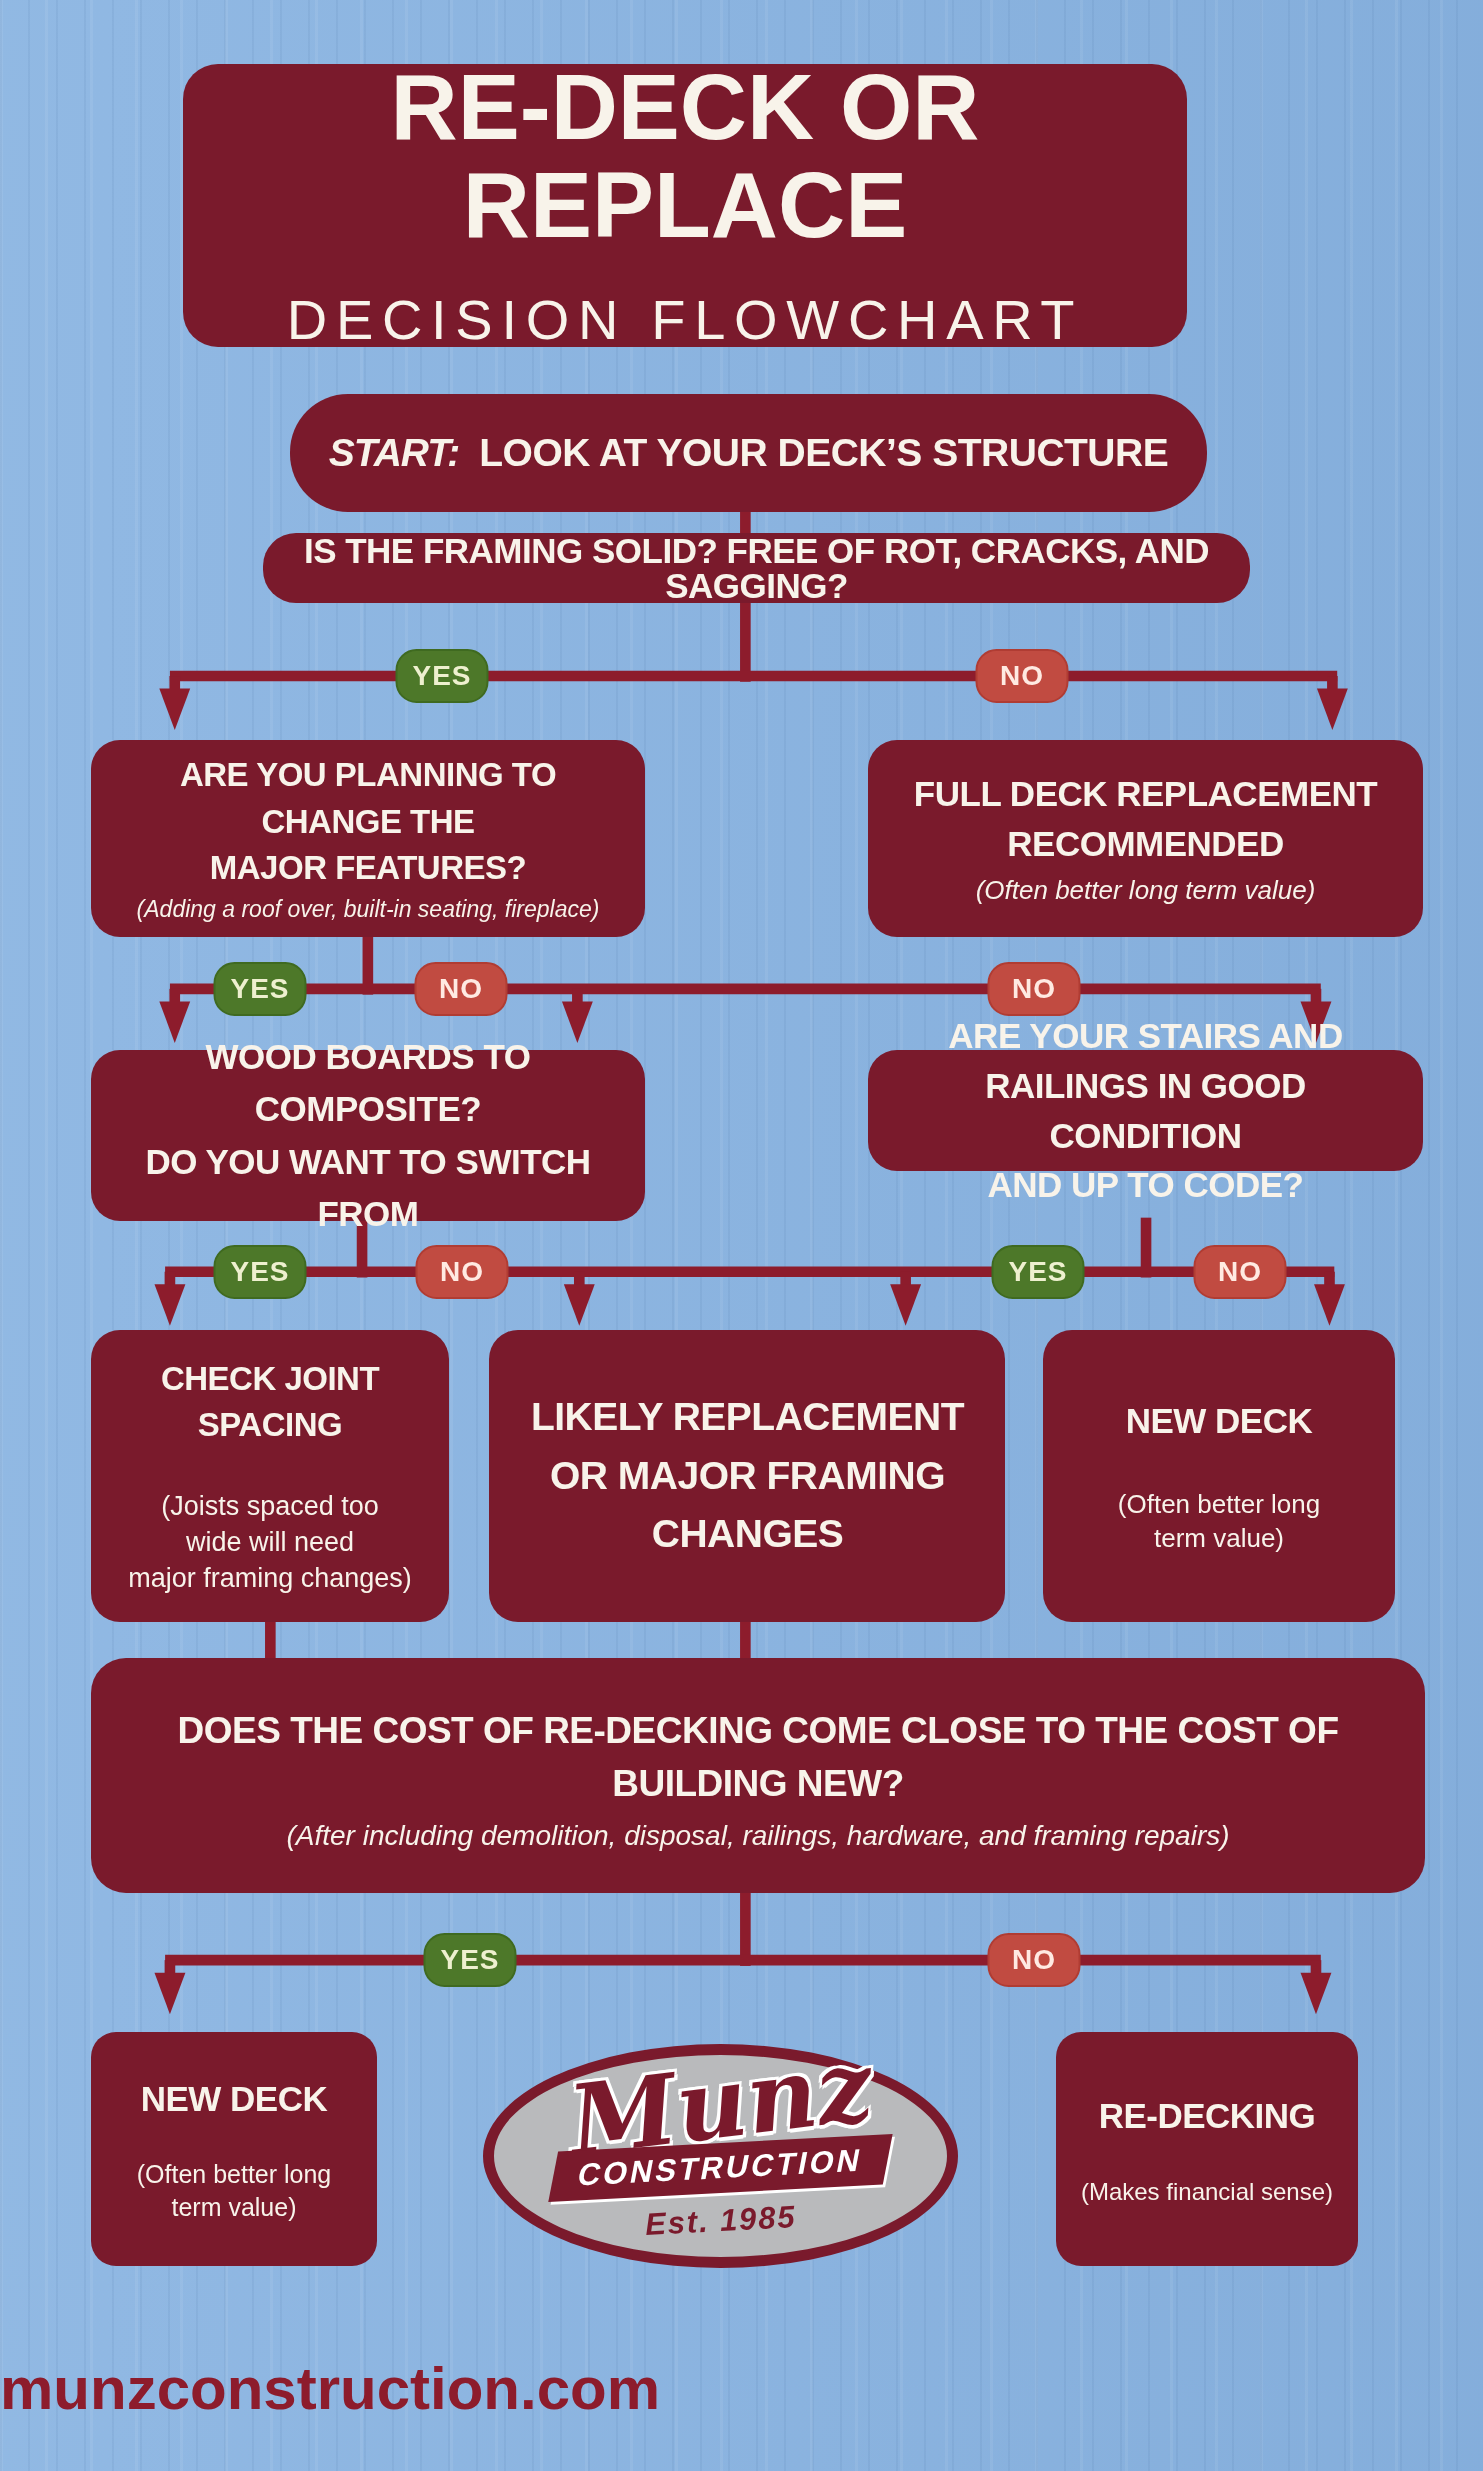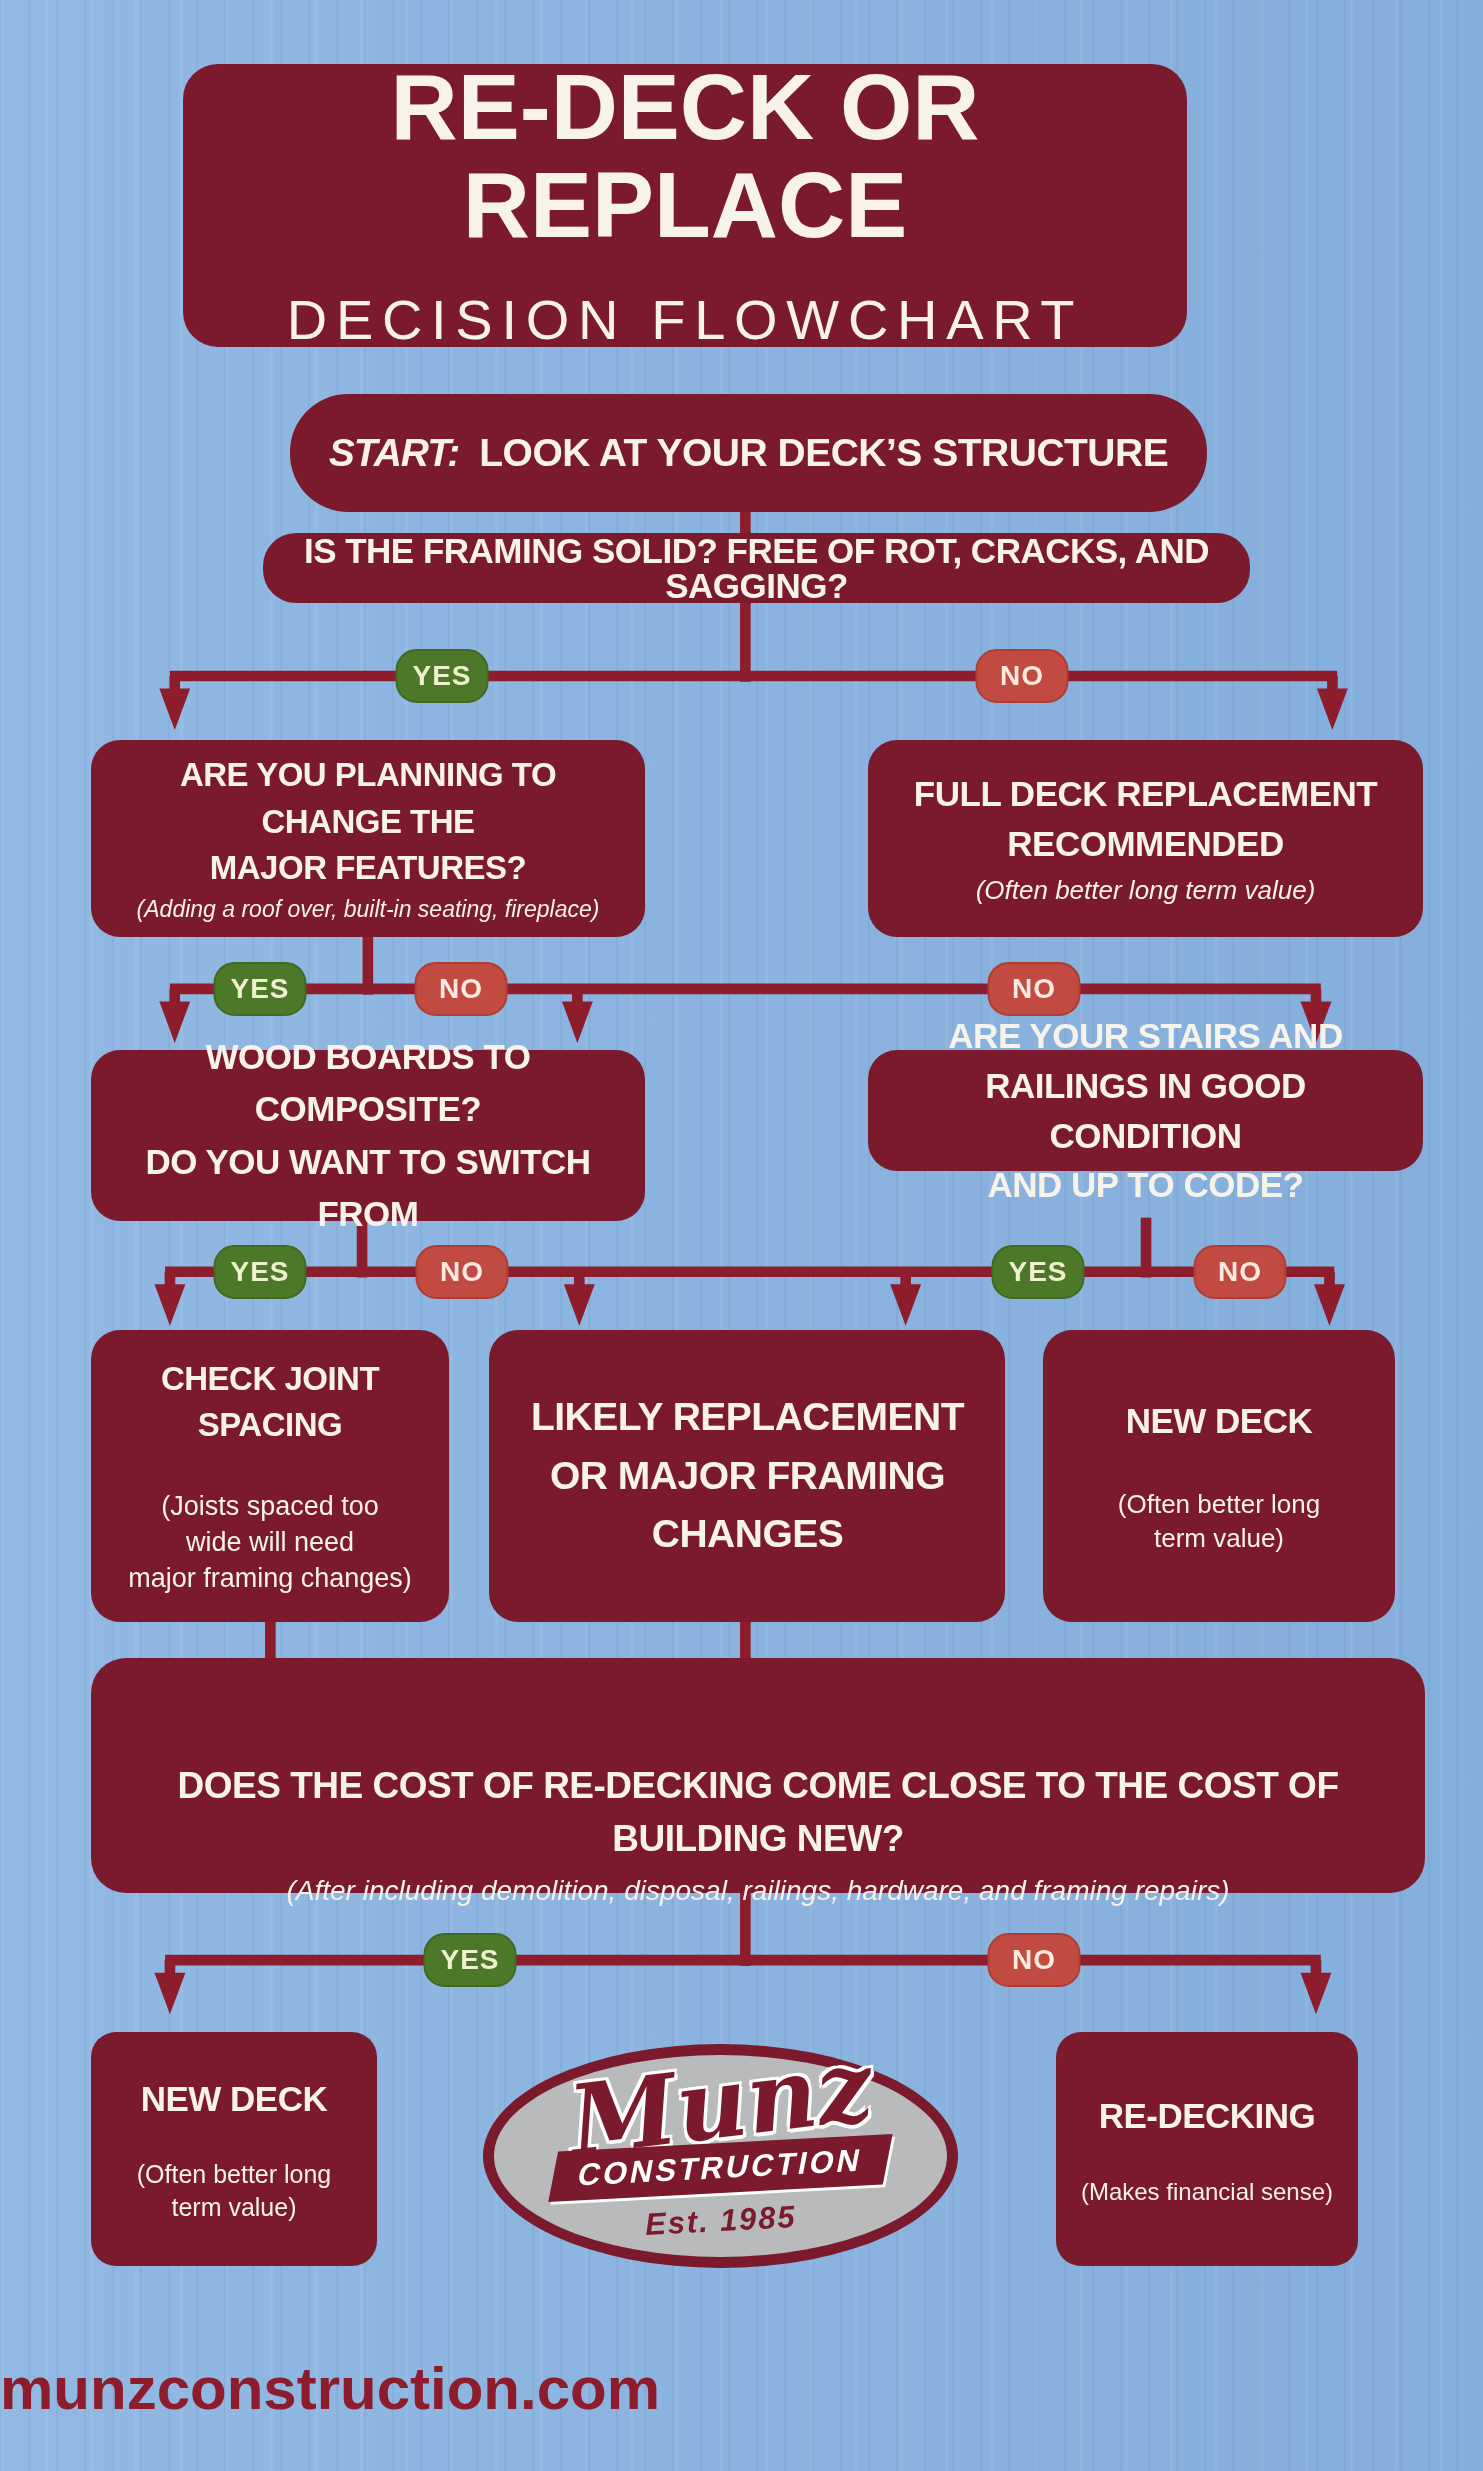--- a/index.html
+++ b/index.html
@@ -182,21 +182,21 @@
     <div class="q40">OR MAJOR FRAMING</div>
     <div class="q40">CHANGES</div>
   </div>
 
   <div class="node" style="left:1043px;top:1330px;width:352px;height:292px;">
     <div class="q36">NEW DECK</div>
     <div class="note-u gap42" style="font-size:26px;">(Often better long</div>
     <div class="note-u" style="font-size:26px;">term value)</div>
   </div>
 
-  <div class="node" style="left:91px;top:1658px;width:1334px;height:235px;border-radius:35px;justify-content:flex-start;padding-top:102px;">
+  <div class="node" style="left:91px;top:1658px;width:1334px;height:235px;border-radius:35px;justify-content:flex-start;padding-top:47px;">
     <div class="q36" style="font-size:37px;">DOES THE COST OF RE-DECKING COME CLOSE TO THE COST OF BUILDING NEW?</div>
     <div class="note-i" style="font-size:28px;margin-top:7.7px;">(After including demolition, disposal, railings, hardware, and framing repairs)</div>
   </div>
 
   <div class="badge yes" style="left:470px;top:1960px;">
       <span>YES</span>
     </div>
   <div class="badge no" style="left:1034px;top:1960px;">
       <span>NO</span>
     </div>

